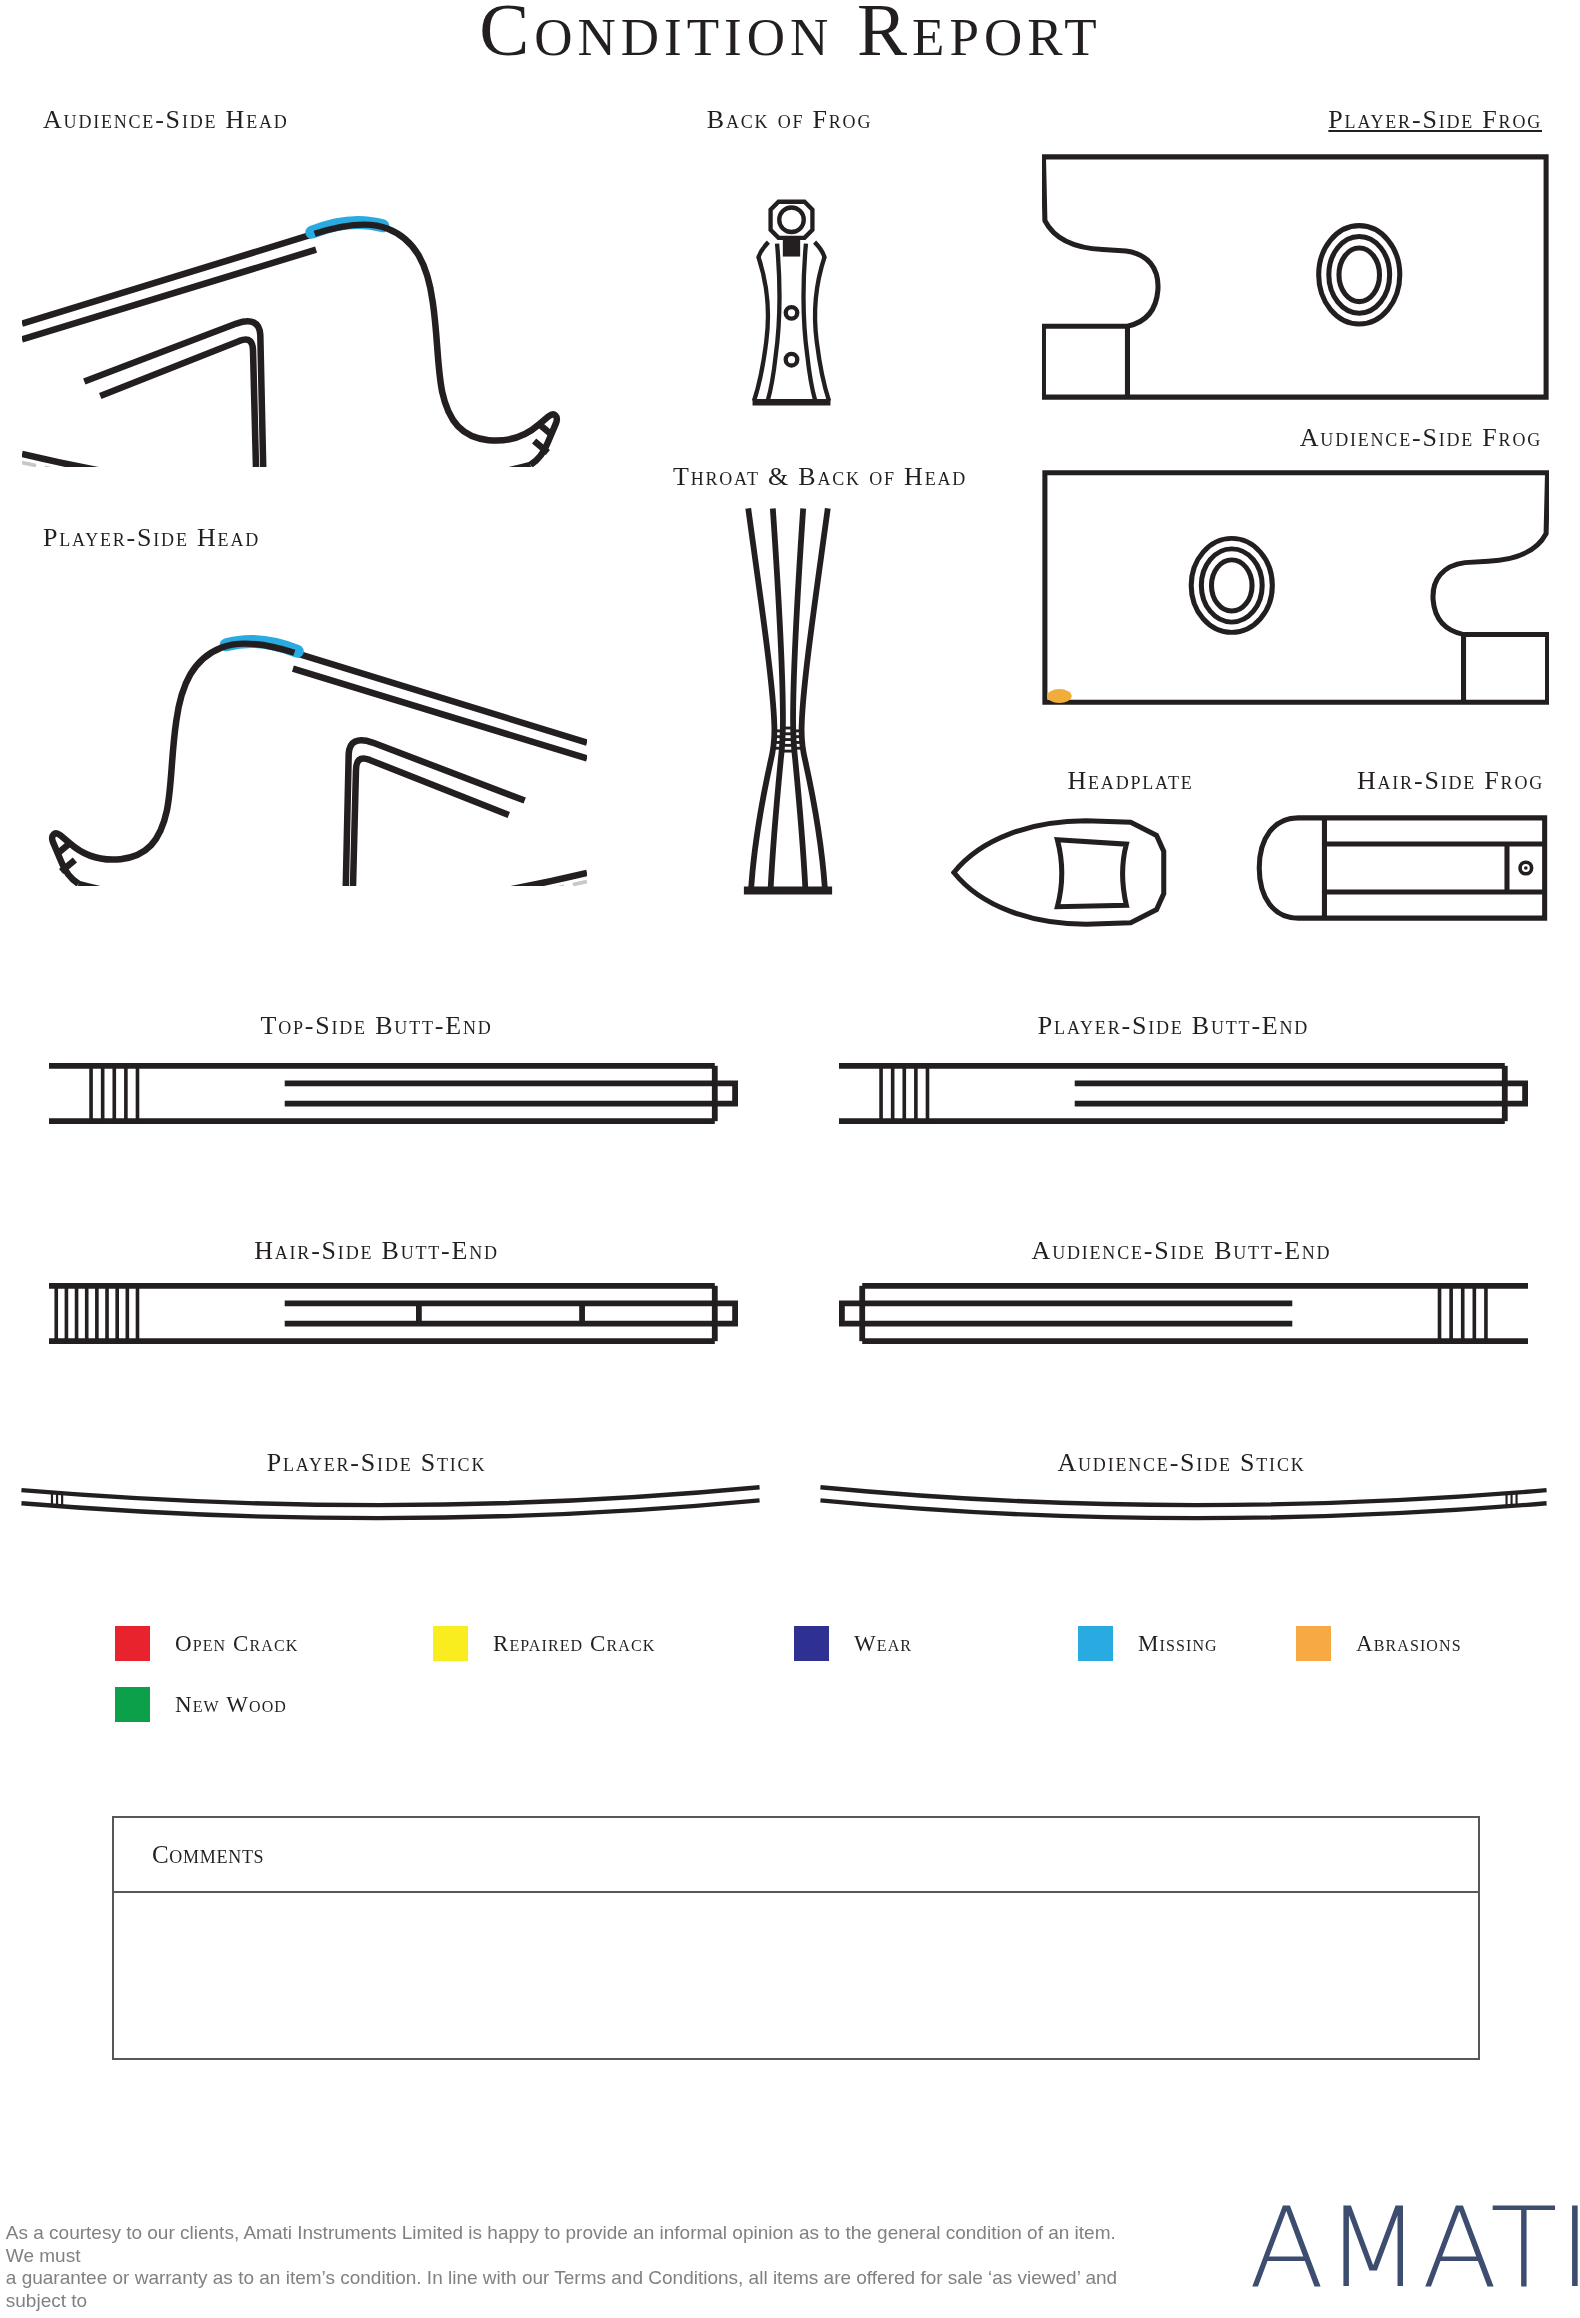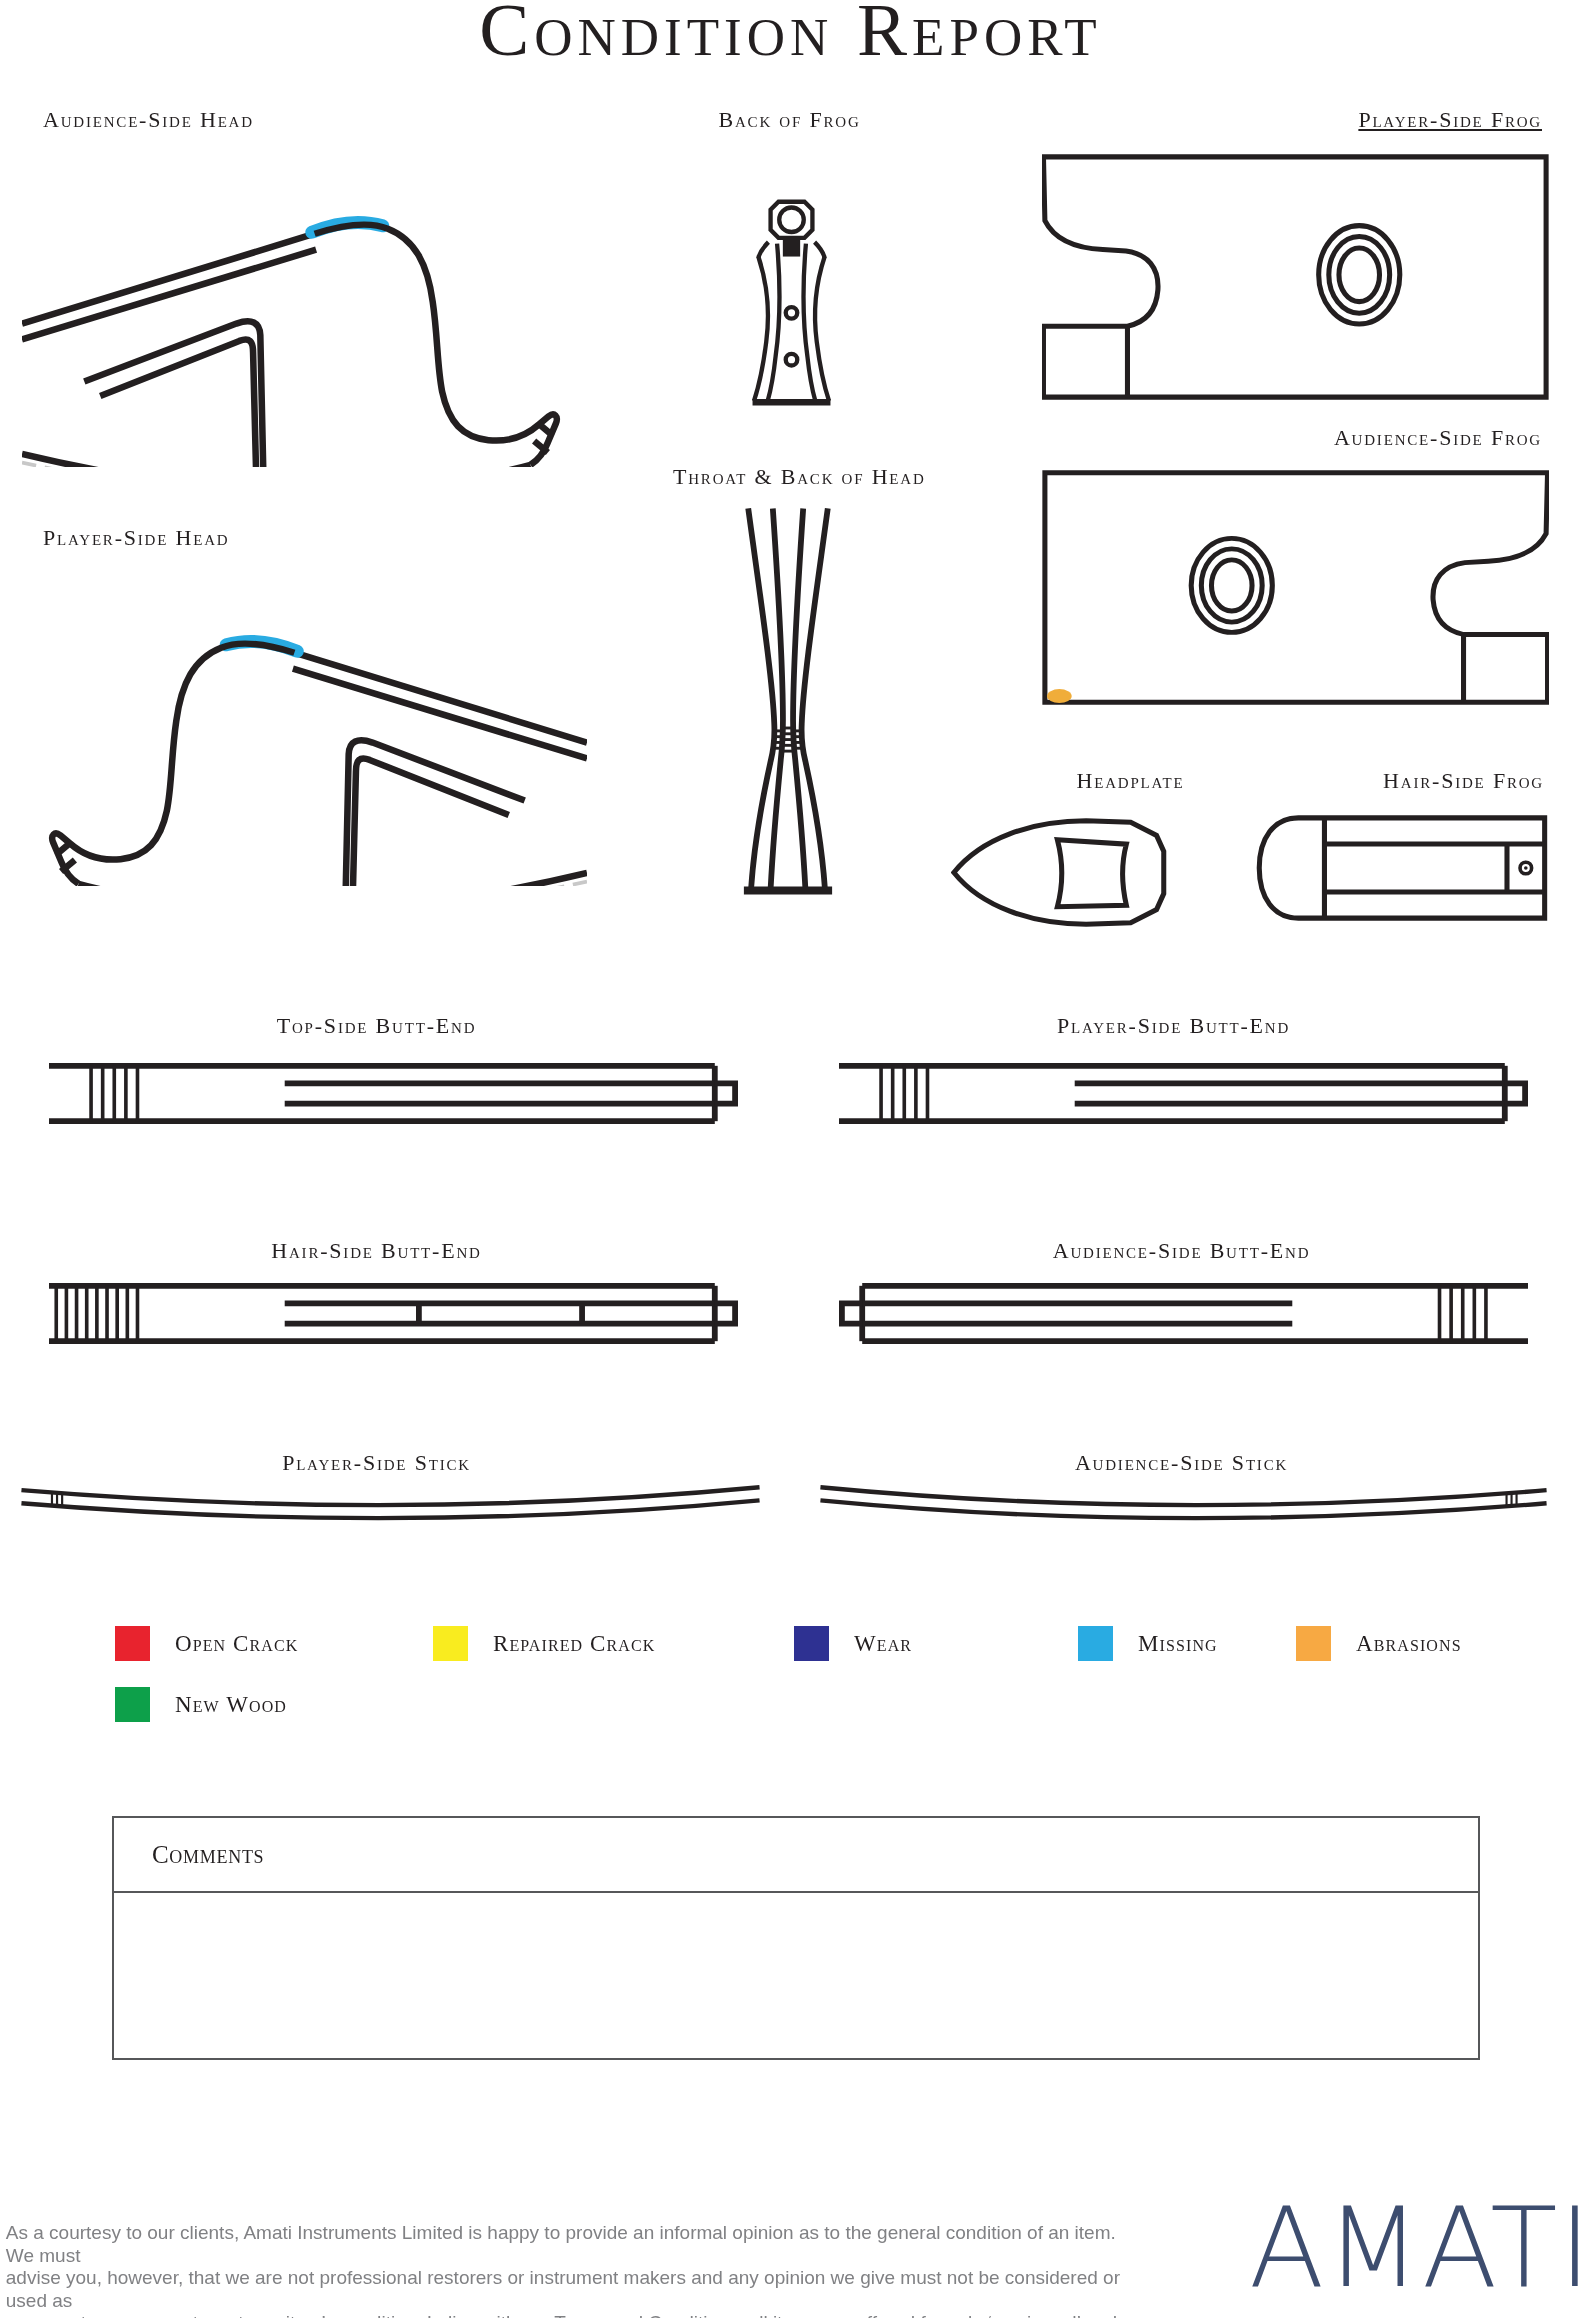--- a/index.html
+++ b/index.html
@@ -1,20 +1,20 @@
 <!DOCTYPE html>
 <html style="font-size:11.6px"><head>
 <meta charset="utf-8">
 <style>
   html,body{margin:0;padding:0;background:#ffffff;}
   #page{position:relative;width:1581px;height:2319px;background:#ffffff;overflow:hidden;
         font-family:"Liberation Serif", serif;color:#231f20;border-radius:29px;}
   .title{position:absolute;left:0;right:0;top:-10px;text-align:center;
          font-variant:small-caps;font-size:75px;letter-spacing:5px;font-weight:400;line-height:80px;}
-  .sec-label{position:absolute;font-variant:small-caps;font-size:22px;letter-spacing:1.8px;
+  .sec-label{position:absolute;font-variant:small-caps;font-size:26px;letter-spacing:1.8px;
              line-height:25px;white-space:nowrap;}
   .sec-label.center{text-align:center;}
   .sec-label.right{text-align:right;}
   .diagram{position:absolute;}
   .legend-item{position:absolute;display:flex;align-items:center;gap:25px;}
   .swatch{width:35px;height:35px;flex:0 0 auto;}
   .legend-label{font-variant:small-caps;font-size:23px;letter-spacing:1.1px;white-space:nowrap;}
   .comments-box{position:absolute;left:112px;top:1816px;width:1368px;height:244px;
                 border:2.2px solid #565759;box-sizing:border-box;background:#fff;}
   .comments-header{height:75px;border-bottom:2.2px solid #565759;display:flex;align-items:center;
@@ -257,21 +257,20 @@
 
   <div class="comments-box">
     <div class="comments-header">
       <span class="comments-title">Comments</span>
     </div>
     <textarea class="comments-body" value="" style=""></textarea>
   </div>
 
   <div class="footer">
     <div>As a courtesy to our clients, Amati Instruments Limited is happy to provide an informal opinion as to the general condition of an item. We must</div>
-    <div>advise you, however, that we are not professional restorers or instrument makers and any opinion we give must not be considered or used as</div>
     <div>a guarantee or warranty as to an item’s condition. In line with our Terms and Conditions, all items are offered for sale ‘as viewed’ and subject to</div>
 
   </div>
 
   <div class="logo" style="color: rgb(61, 77, 111);">AMATI</div>
 
 </div>
 
 
 </body></html>

